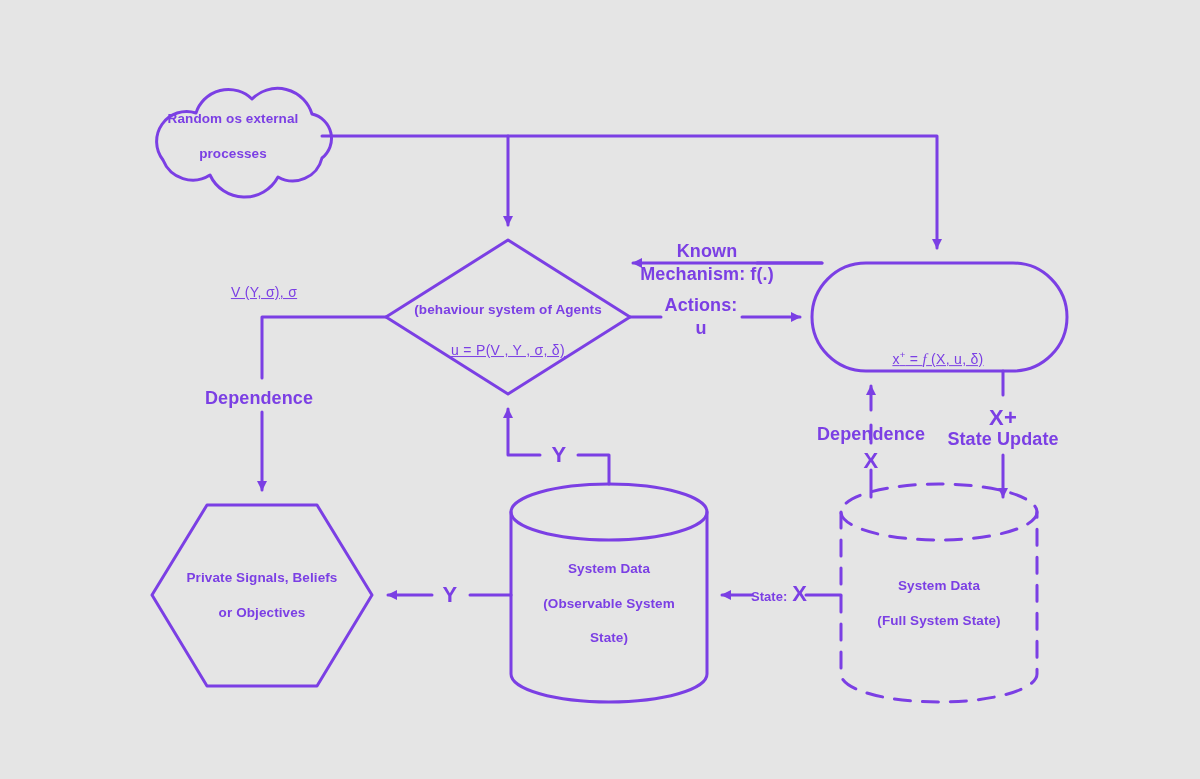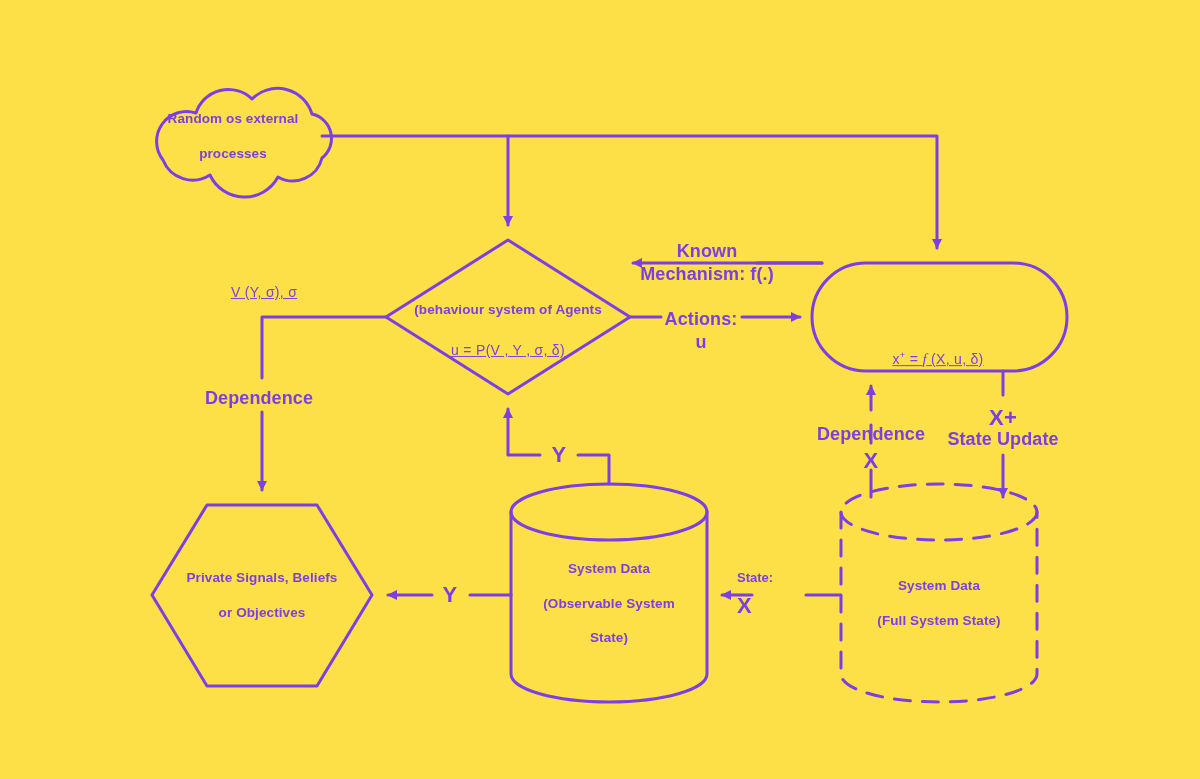--- a/index.html
+++ b/index.html
@@ -9,21 +9,21 @@
     background: #ffffff;
   }
   body {
     font-family: "Liberation Sans", sans-serif;
     -webkit-font-smoothing: antialiased;
   }
   #canvas {
     position: relative;
     width: 1200px;
     height: 779px;
-    background: #fde047;
+    background: #e5e5e5;
     overflow: hidden;
   }
   #diagram-svg {
     position: absolute;
     left: 0;
     top: 0;
     width: 1200px;
     height: 779px;
     display: block;
   }
@@ -56,21 +56,20 @@
   .bigvar {
     font-size: 22px;
     font-weight: 700;
     letter-spacing: 0.2px;
   }
   .edge-row {
     display: flex;
     align-items: baseline;
     justify-content: center;
     gap: 5px;
-    flex-direction: column;
   }
   .edge-row .small {
     font-size: 13px;
     font-weight: 700;
   }
   .edge-row .big {
     font-size: 22px;
     font-weight: 700;
   }
   .ital {
@@ -191,21 +190,21 @@
     <div>State)</div>
   </div>
 
   <div class="lbl node-text ctr" style="left:939px; top:603px; width:215px;">
     <div>System Data</div>
     <div>(Full System State)</div>
   </div>
 
   <div class="lbl edge-text ctr" style="left:707px; top:263px; width:160px;">Known Mechanism: f(.)</div>
 
-  <div class="lbl edge-text ctr" style="left:701px; top:317px; width:88px;margin-top:14px;">Actions: u</div>
+  <div class="lbl edge-text ctr" style="left:701px; top:317px; width:88px;">Actions: u</div>
 
   <div class="lbl formula ctr" style="left:264px; top:293px; width:150px;">V (Y, σ), σ</div>
 
   <div class="lbl edge-text ctr" style="left:259px; top:399px; width:120px;">Dependence</div>
 
   <div class="lbl edge-text ctr" style="left:871px; top:435px; width:110px;">Dependence</div>
 
   <div class="lbl bigvar ctr" style="left:871px; top:461px; width:40px;">X</div>
 
   <div class="lbl bigvar ctr" style="left:1003px; top:418px; width:60px;">X+</div>

